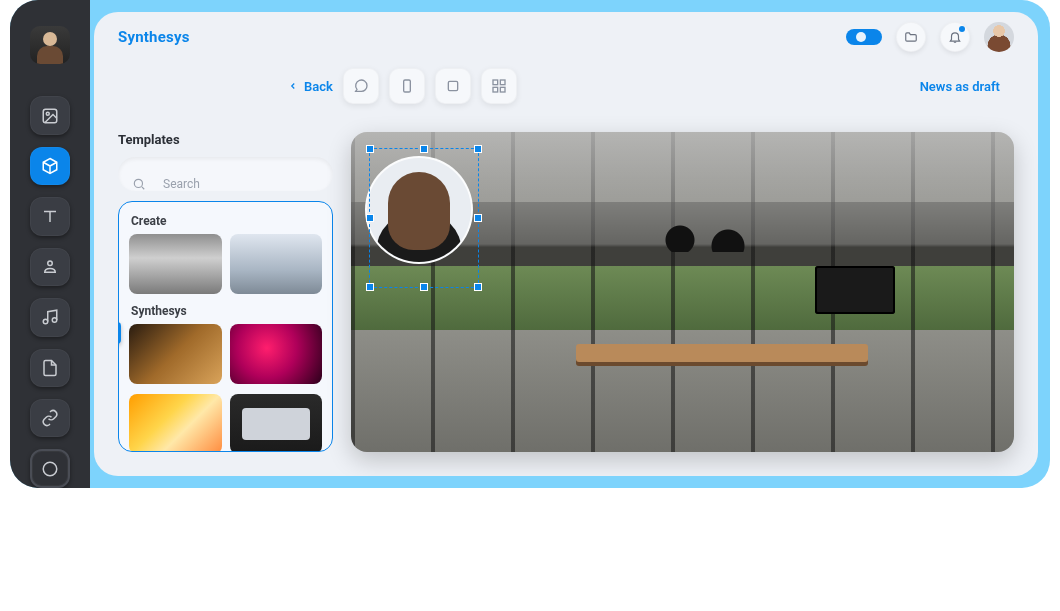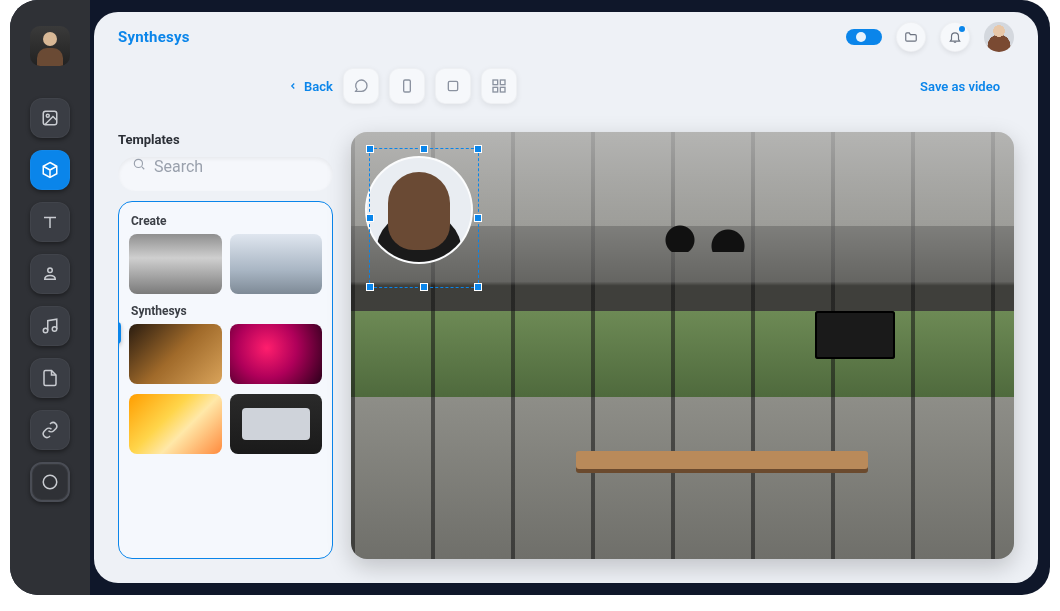--- a/index.html
+++ b/index.html
@@ -5,23 +5,23 @@
   * { box-sizing: border-box; margin: 0; padding: 0; }
   body {
     font-family: -apple-system, BlinkMacSystemFont, "Segoe UI", Roboto, Arial, sans-serif;
     background: #ffffff;
     width: 1060px;
     height: 611px;
     overflow: hidden;
   }
   .outer-shell {
     width: 1040px;
-    height: 595px;
+    height: 488px;
     margin: 0 auto;
-    background: #0f172a;
+    background: #7dd3fc;
     border-radius: 28px;
     display: flex;
     overflow: hidden;
     position: relative;
   }
   
   .rail {
     width: 80px;
     background: #2f3136;
     display: flex;
@@ -123,22 +123,22 @@
   }
   
   .body{flex:1;display:flex;padding:16px 24px 24px 24px;gap:18px;overflow:hidden;}
   .panel{
     width:215px;display:flex;flex-direction:column;gap:10px;position:relative;
   }
   .panel-title{font-size:13px;font-weight:700;color:#2b2f36;}
   .search{
     height:34px;border-radius:999px;background:#f5f7fb;
     box-shadow:inset 0 2px 4px rgba(0,0,0,.06);
-    display:flex;align-items:flex-start;gap:8px;padding:0 14px;
-    font-size:16px;color:#9aa1ad;
+    display:flex;align-items:flex-end;gap:17px;padding:0 14px;
+    font-size:12px;color:#9aa1ad;
   }
   .search svg{width:14px;height:14px;color:#9aa1ad;}
   .tpl-scroll{
     flex:1;border:1.5px solid #0a85ea;border-radius:14px;
     padding:10px;overflow:hidden;background:#f5f8fd;
     position:relative;
   }
   .scroll-handle{
     position:absolute;left:-10px;top:120px;width:12px;height:22px;
     background:#0a85ea;border-radius:4px;box-shadow:0 2px 4px rgba(0,0,0,.25);
@@ -328,21 +328,21 @@
       </div>
       <div class="sq-btn">
         <svg viewBox="0 0 24 24" fill="none" stroke="currentColor" stroke-width="2">
             <rect x="3" y="3" width="7" height="7"></rect>
             <rect x="14" y="3" width="7" height="7"></rect>
             <rect x="3" y="14" width="7" height="7"></rect>
             <rect x="14" y="14" width="7" height="7"></rect>
           </svg>
       </div>
       <div class="grow"></div>
-      <span class="link-save">Save as video</span>
+      <span class="link-save">News as draft</span>
     </div>
 
     <div class="body">
 
       <div class="panel">
         <div class="panel-title">Templates</div>
         <div class="search">
           <svg viewBox="0 0 24 24" fill="none" stroke="currentColor" stroke-width="2">
               <circle cx="11" cy="11" r="7"></circle>
               <path d="M21 21l-4-4"></path>

